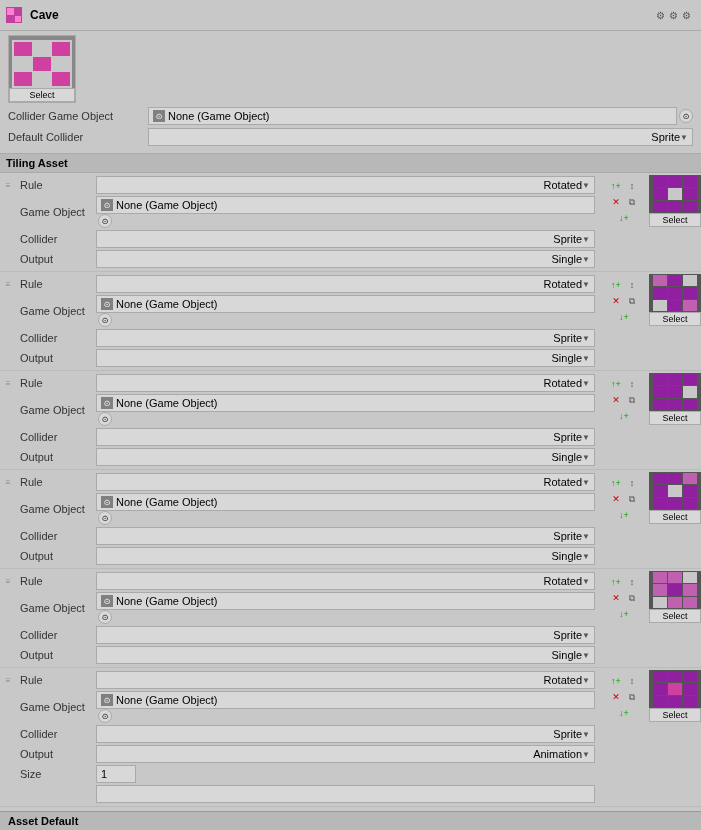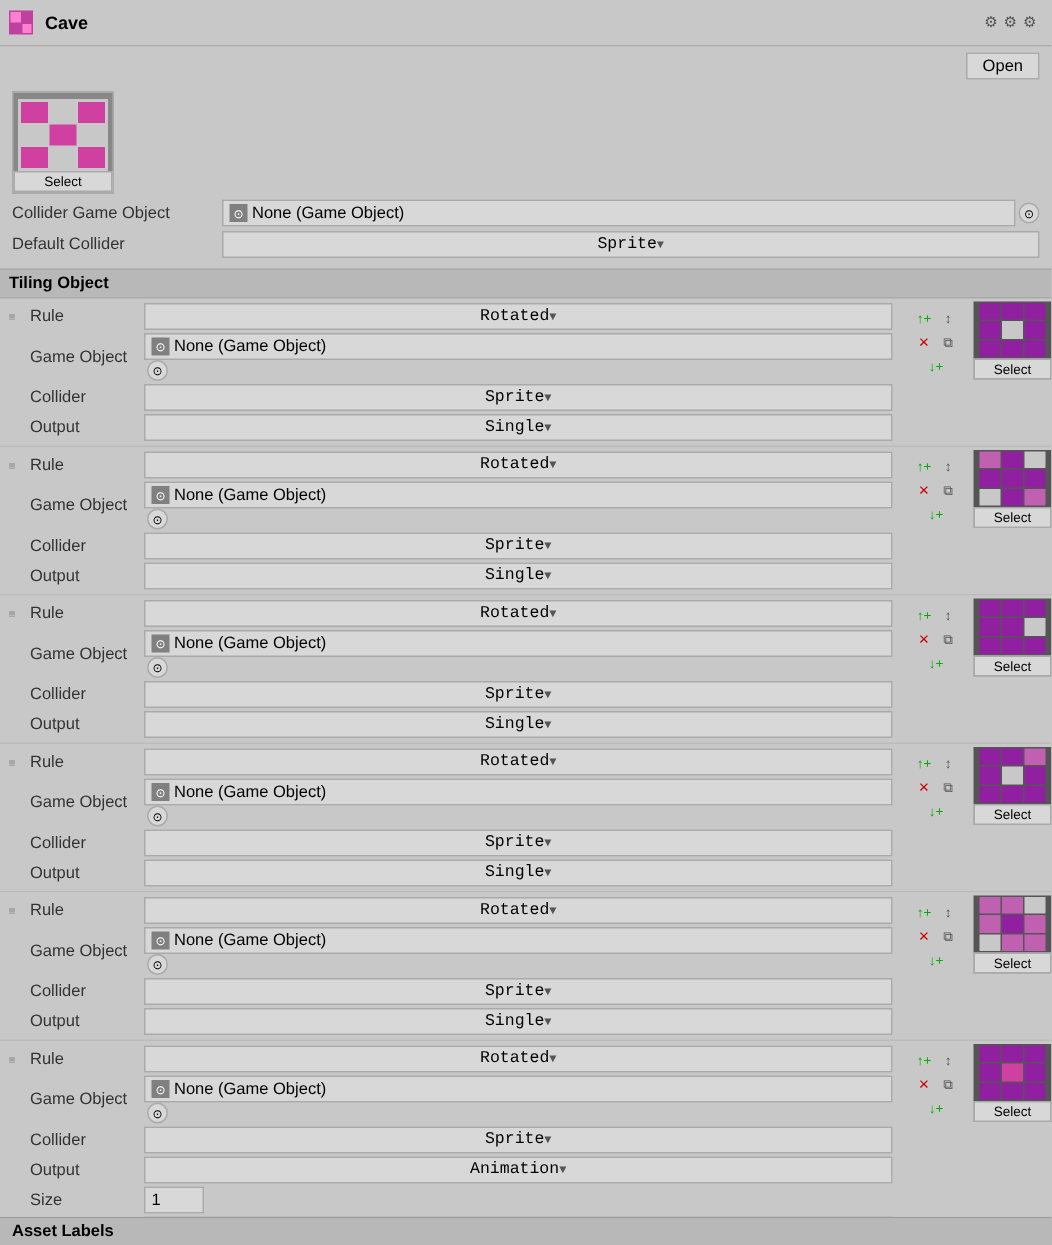--- a/index.html
+++ b/index.html
@@ -120,23 +120,22 @@
       align-items: center;
     }
     .dropdown {
       width: 100%;
       background: #d8d8d8;
       border: 1px solid #aaa;
       padding: 1px 4px;
       font-size: 11px;
       display: flex;
       align-items: center;
-      justify-content: center;
+      justify-content: flex-end;
       height: 18px;
-      font-family: Liberation Mono, monospace;
     }
     .dropdown-arrow {
       font-size: 8px;
       color: #555;
     }
     .object-field {
       display: flex;
       align-items: center;
       background: #d8d8d8;
       border: 1px solid #aaa;
@@ -282,23 +281,20 @@
   <span class="title-text">Cave</span>
   <div class="title-icons">
     <span>⚙</span>
     <span>⚙</span>
     <span>⚙</span>
   </div>
 </div>
 
 <div class="main-content">
 
-  <div style="display:flex; justify-content:flex-end; margin-bottom:4px;">
-    <button class="open-btn">Open</button>
-  </div>
 
   <div class="top-section">
     <div class="sprite-preview">
       <div class="sprite-canvas">
         <div class="sprite-cell pink"></div>
         <div class="sprite-cell"></div>
         <div class="sprite-cell pink"></div>
         <div class="sprite-cell"></div>
         <div class="sprite-cell pink"></div>
         <div class="sprite-cell"></div>
@@ -325,21 +321,21 @@
     <div class="field-label">Default Collider</div>
     <div class="field-value">
       <div class="dropdown">
         <span>Sprite</span>
         <span class="dropdown-arrow">▼</span>
       </div>
     </div>
   </div>
 </div>
 
-<div class="tiling-rules-header">Tiling Object</div>
+<div class="tiling-rules-header">Tiling Asset</div>
 
 <div class="rules-container" id="rules-container">
     <div class="rule-block">
     <div style="display:flex;align-items:flex-start;">
       <div style="flex:1;">
 
         <div class="rule-row">
           <div class="rule-drag">≡</div>
           <div class="rule-field-label">Rule</div>
           <div class="rule-field-value">
@@ -835,13 +831,13 @@
             <div style="background:#9020a0;"></div>
             <div style="background:#9020a0;"></div>
             <div style="background:#9020a0;"></div>
           </div>
         <button class="rule-select-btn">Select</button>
       </div>
     </div>
   </div>
   </div>
 
-<div class="asset-labels-bar">Asset Labels</div>
+<div class="asset-labels-bar">Asset Default</div>
 
 </body></html>

